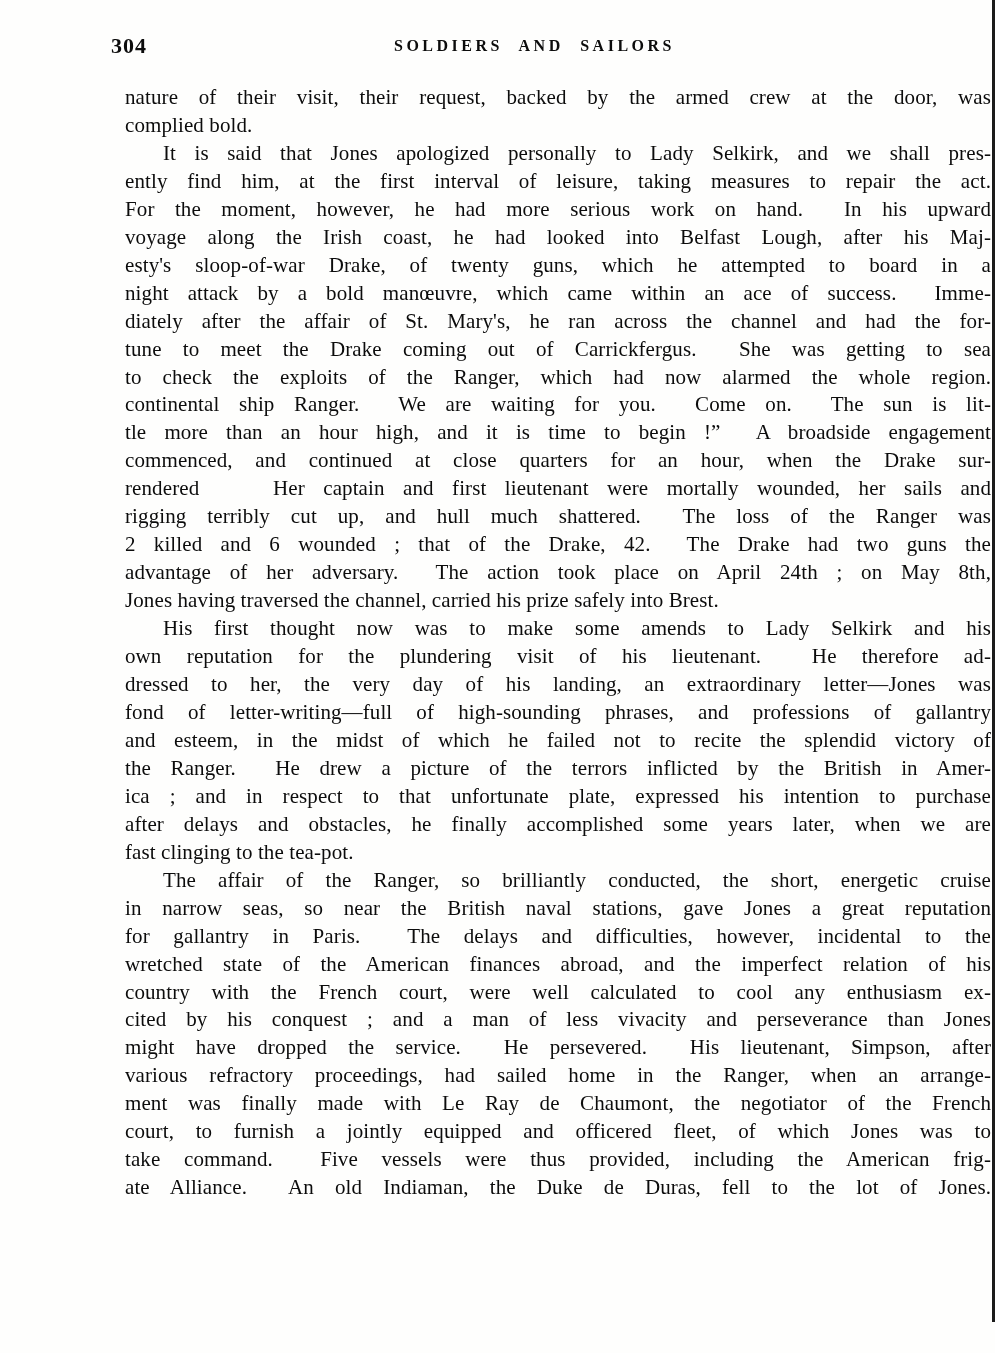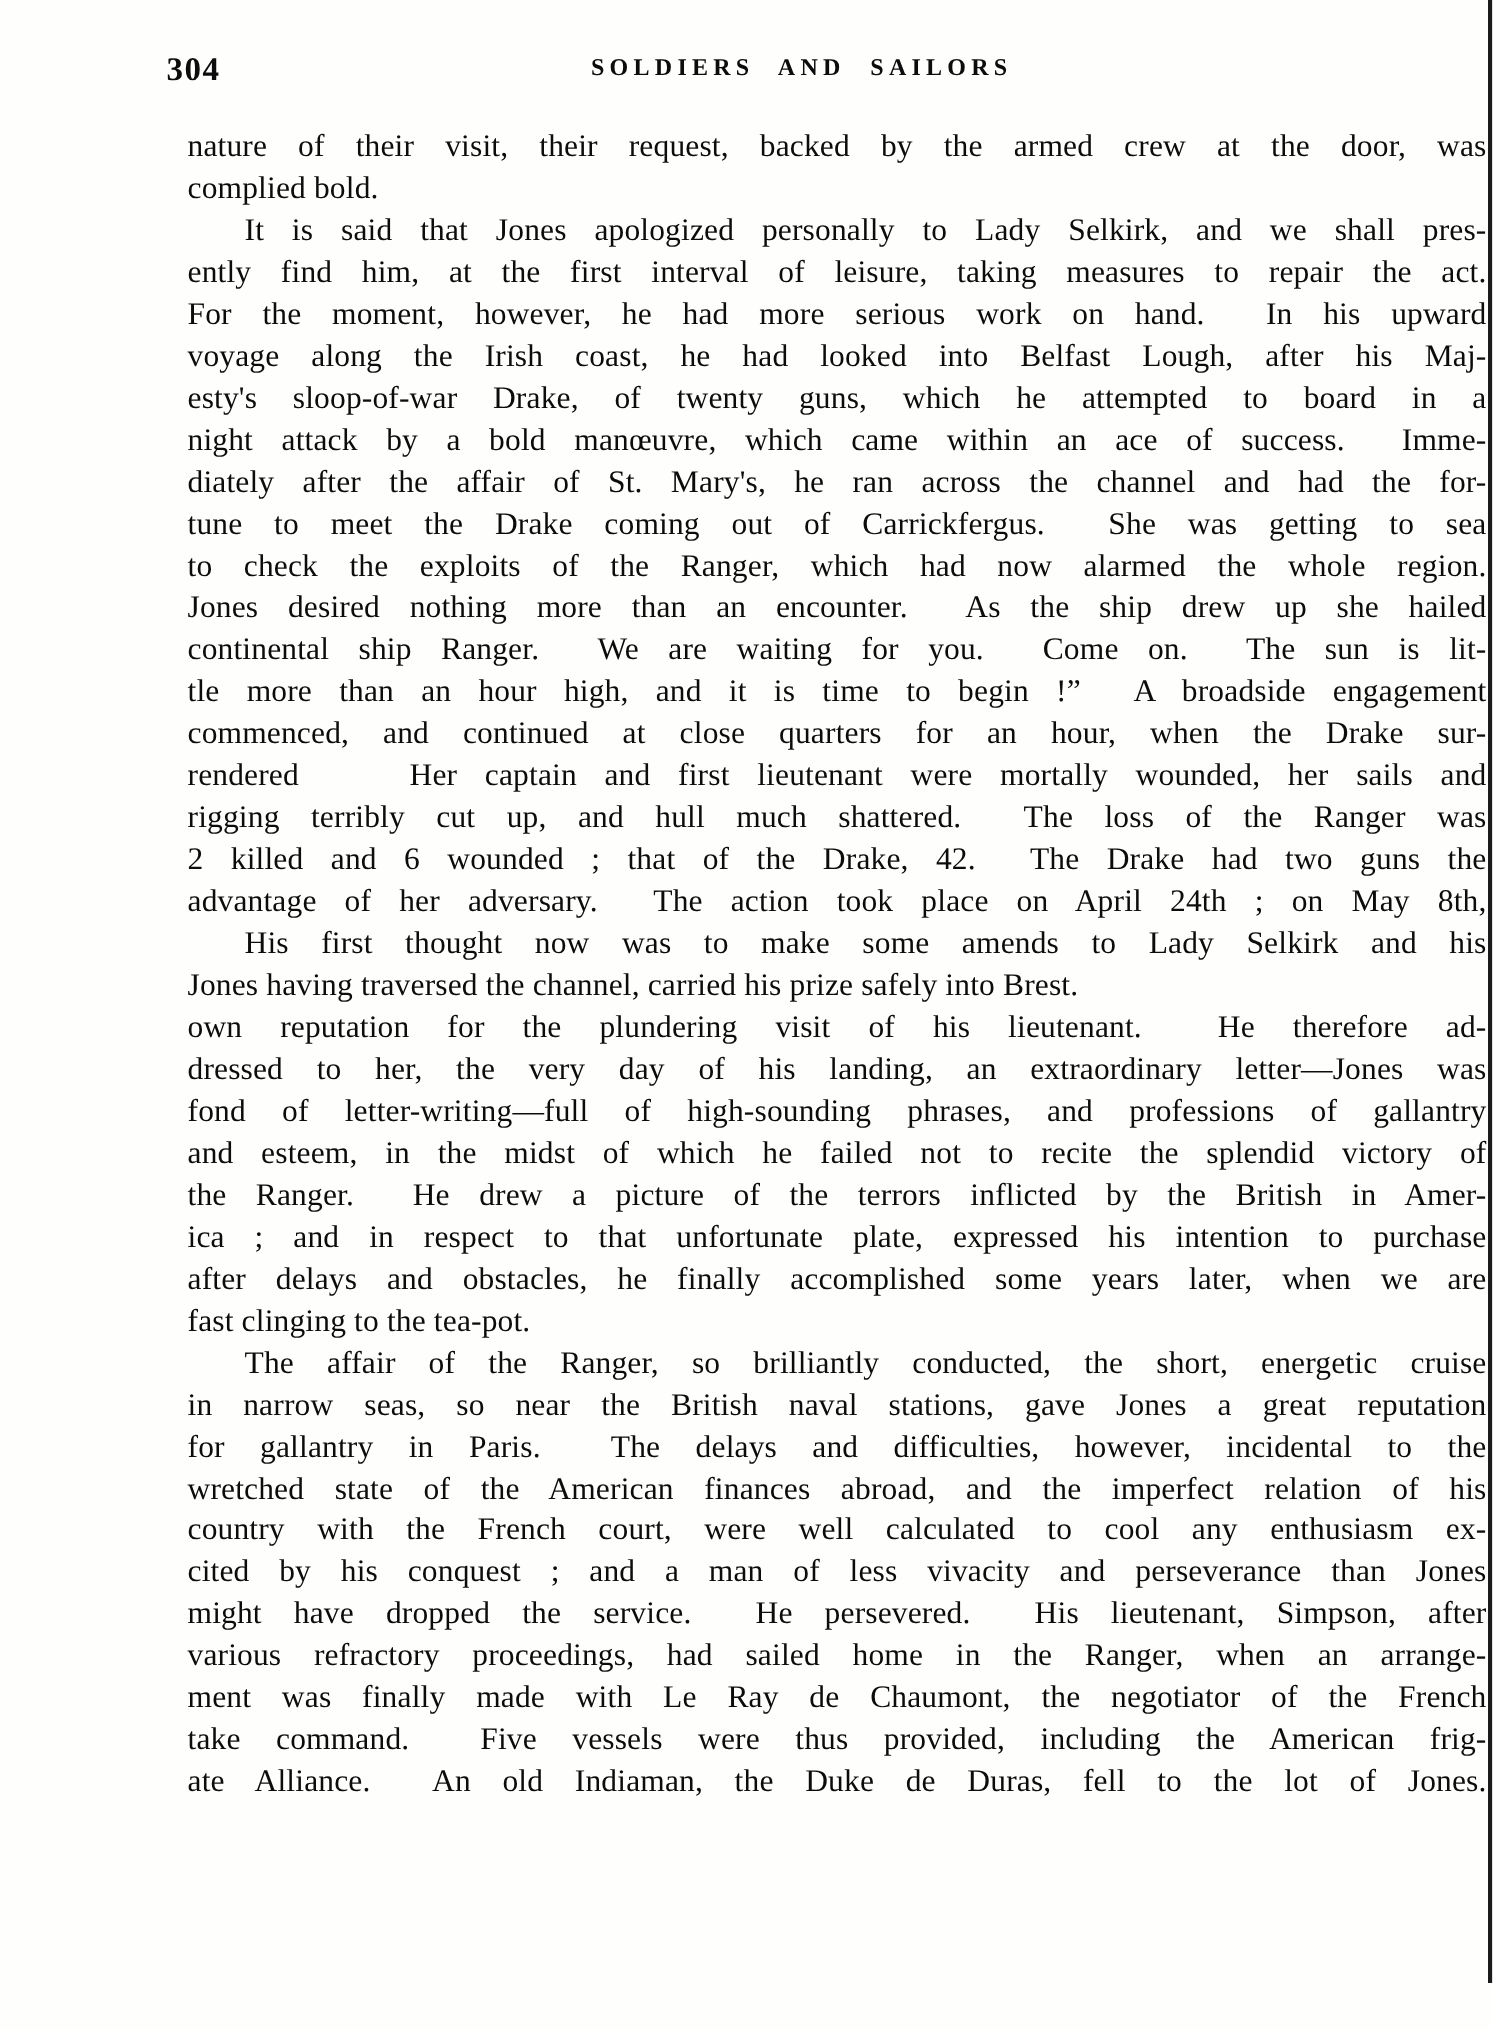--- a/index.html
+++ b/index.html
@@ -87,45 +87,45 @@
       <div class="line endline">complied bold.</div>
       <div class="line indent">It is said that Jones apologized personally to Lady Selkirk, and we shall pres-</div>
       <div class="line">ently find him, at the first interval of leisure, taking measures to repair the act.</div>
       <div class="line">For the moment, however, he had more serious work on hand.&nbsp; In his upward</div>
       <div class="line">voyage along the Irish coast, he had looked into Belfast Lough, after his Maj-</div>
       <div class="line">esty's sloop-of-war Drake, of twenty guns, which he attempted to board in a</div>
       <div class="line">night attack by a bold manœuvre, which came within an ace of success.&nbsp; Imme-</div>
       <div class="line">diately after the affair of St. Mary's, he ran across the channel and had the for-</div>
       <div class="line">tune to meet the Drake coming out of Carrickfergus.&nbsp; She was getting to sea</div>
       <div class="line">to check the exploits of the Ranger, which had now alarmed the whole region.</div>
-      <div class="line">Jones desired nothing more than an encounter.&nbsp; As the ship drew up she hailed</div>
       <div class="line">continental ship Ranger.&nbsp; We are waiting for you.&nbsp; Come on.&nbsp; The sun is lit-</div>
       <div class="line">tle more than an hour high, and it is time to begin !”&nbsp; A broadside engagement</div>
       <div class="line">commenced, and continued at close quarters for an hour, when the Drake sur-</div>
       <div class="line">rendered&nbsp; &nbsp; Her captain and first lieutenant were mortally wounded, her sails and</div>
       <div class="line">rigging terribly cut up, and hull much shattered.&nbsp; The loss of the Ranger was</div>
       <div class="line">2 killed and 6 wounded ; that of the Drake, 42.&nbsp; The Drake had two guns the</div>
       <div class="line">advantage of her adversary.&nbsp; The action took place on April 24th ; on May 8th,</div>
+      <div class="line endline">Jones having traversed the channel, carried his prize safely into Brest.</div>
       <div class="line indent">His first thought now was to make some amends to Lady Selkirk and his</div>
-      <div class="line endline">Jones having traversed the channel, carried his prize safely into Brest.</div>
       <div class="line">own reputation for the plundering visit of his lieutenant.&nbsp; He therefore ad-</div>
       <div class="line">dressed to her, the very day of his landing, an extraordinary letter—Jones was</div>
       <div class="line">fond of letter-writing—full of high-sounding phrases, and professions of gallantry</div>
       <div class="line">and esteem, in the midst of which he failed not to recite the splendid victory of</div>
       <div class="line">the Ranger.&nbsp; He drew a picture of the terrors inflicted by the British in Amer-</div>
       <div class="line">ica ; and in respect to that unfortunate plate, expressed his intention to purchase</div>
       <div class="line">after delays and obstacles, he finally accomplished some years later, when we are</div>
       <div class="line endline">fast clinging to the tea-pot.</div>
       <div class="line indent">The affair of the Ranger, so brilliantly conducted, the short, energetic cruise</div>
       <div class="line">in narrow seas, so near the British naval stations, gave Jones a great reputation</div>
       <div class="line">for gallantry in Paris.&nbsp; The delays and difficulties, however, incidental to the</div>
       <div class="line">wretched state of the American finances abroad, and the imperfect relation of his</div>
       <div class="line">country with the French court, were well calculated to cool any enthusiasm ex-</div>
       <div class="line">cited by his conquest ; and a man of less vivacity and perseverance than Jones</div>
       <div class="line">might have dropped the service.&nbsp; He persevered.&nbsp; His lieutenant, Simpson, after</div>
       <div class="line">various refractory proceedings, had sailed home in the Ranger, when an arrange-</div>
       <div class="line">ment was finally made with Le Ray de Chaumont, the negotiator of the French</div>
+      <div class="line">court, to furnish a jointly equipped and officered fleet, of which Jones was to</div>
       <div class="line">take command.&nbsp; Five vessels were thus provided, including the American frig-</div>
       <div class="line">ate Alliance.&nbsp; An old Indiaman, the Duke de Duras, fell to the lot of Jones.</div>
     </div>
 
   <div class="scan-edge"></div>
 </div>
 
 </body></html>

